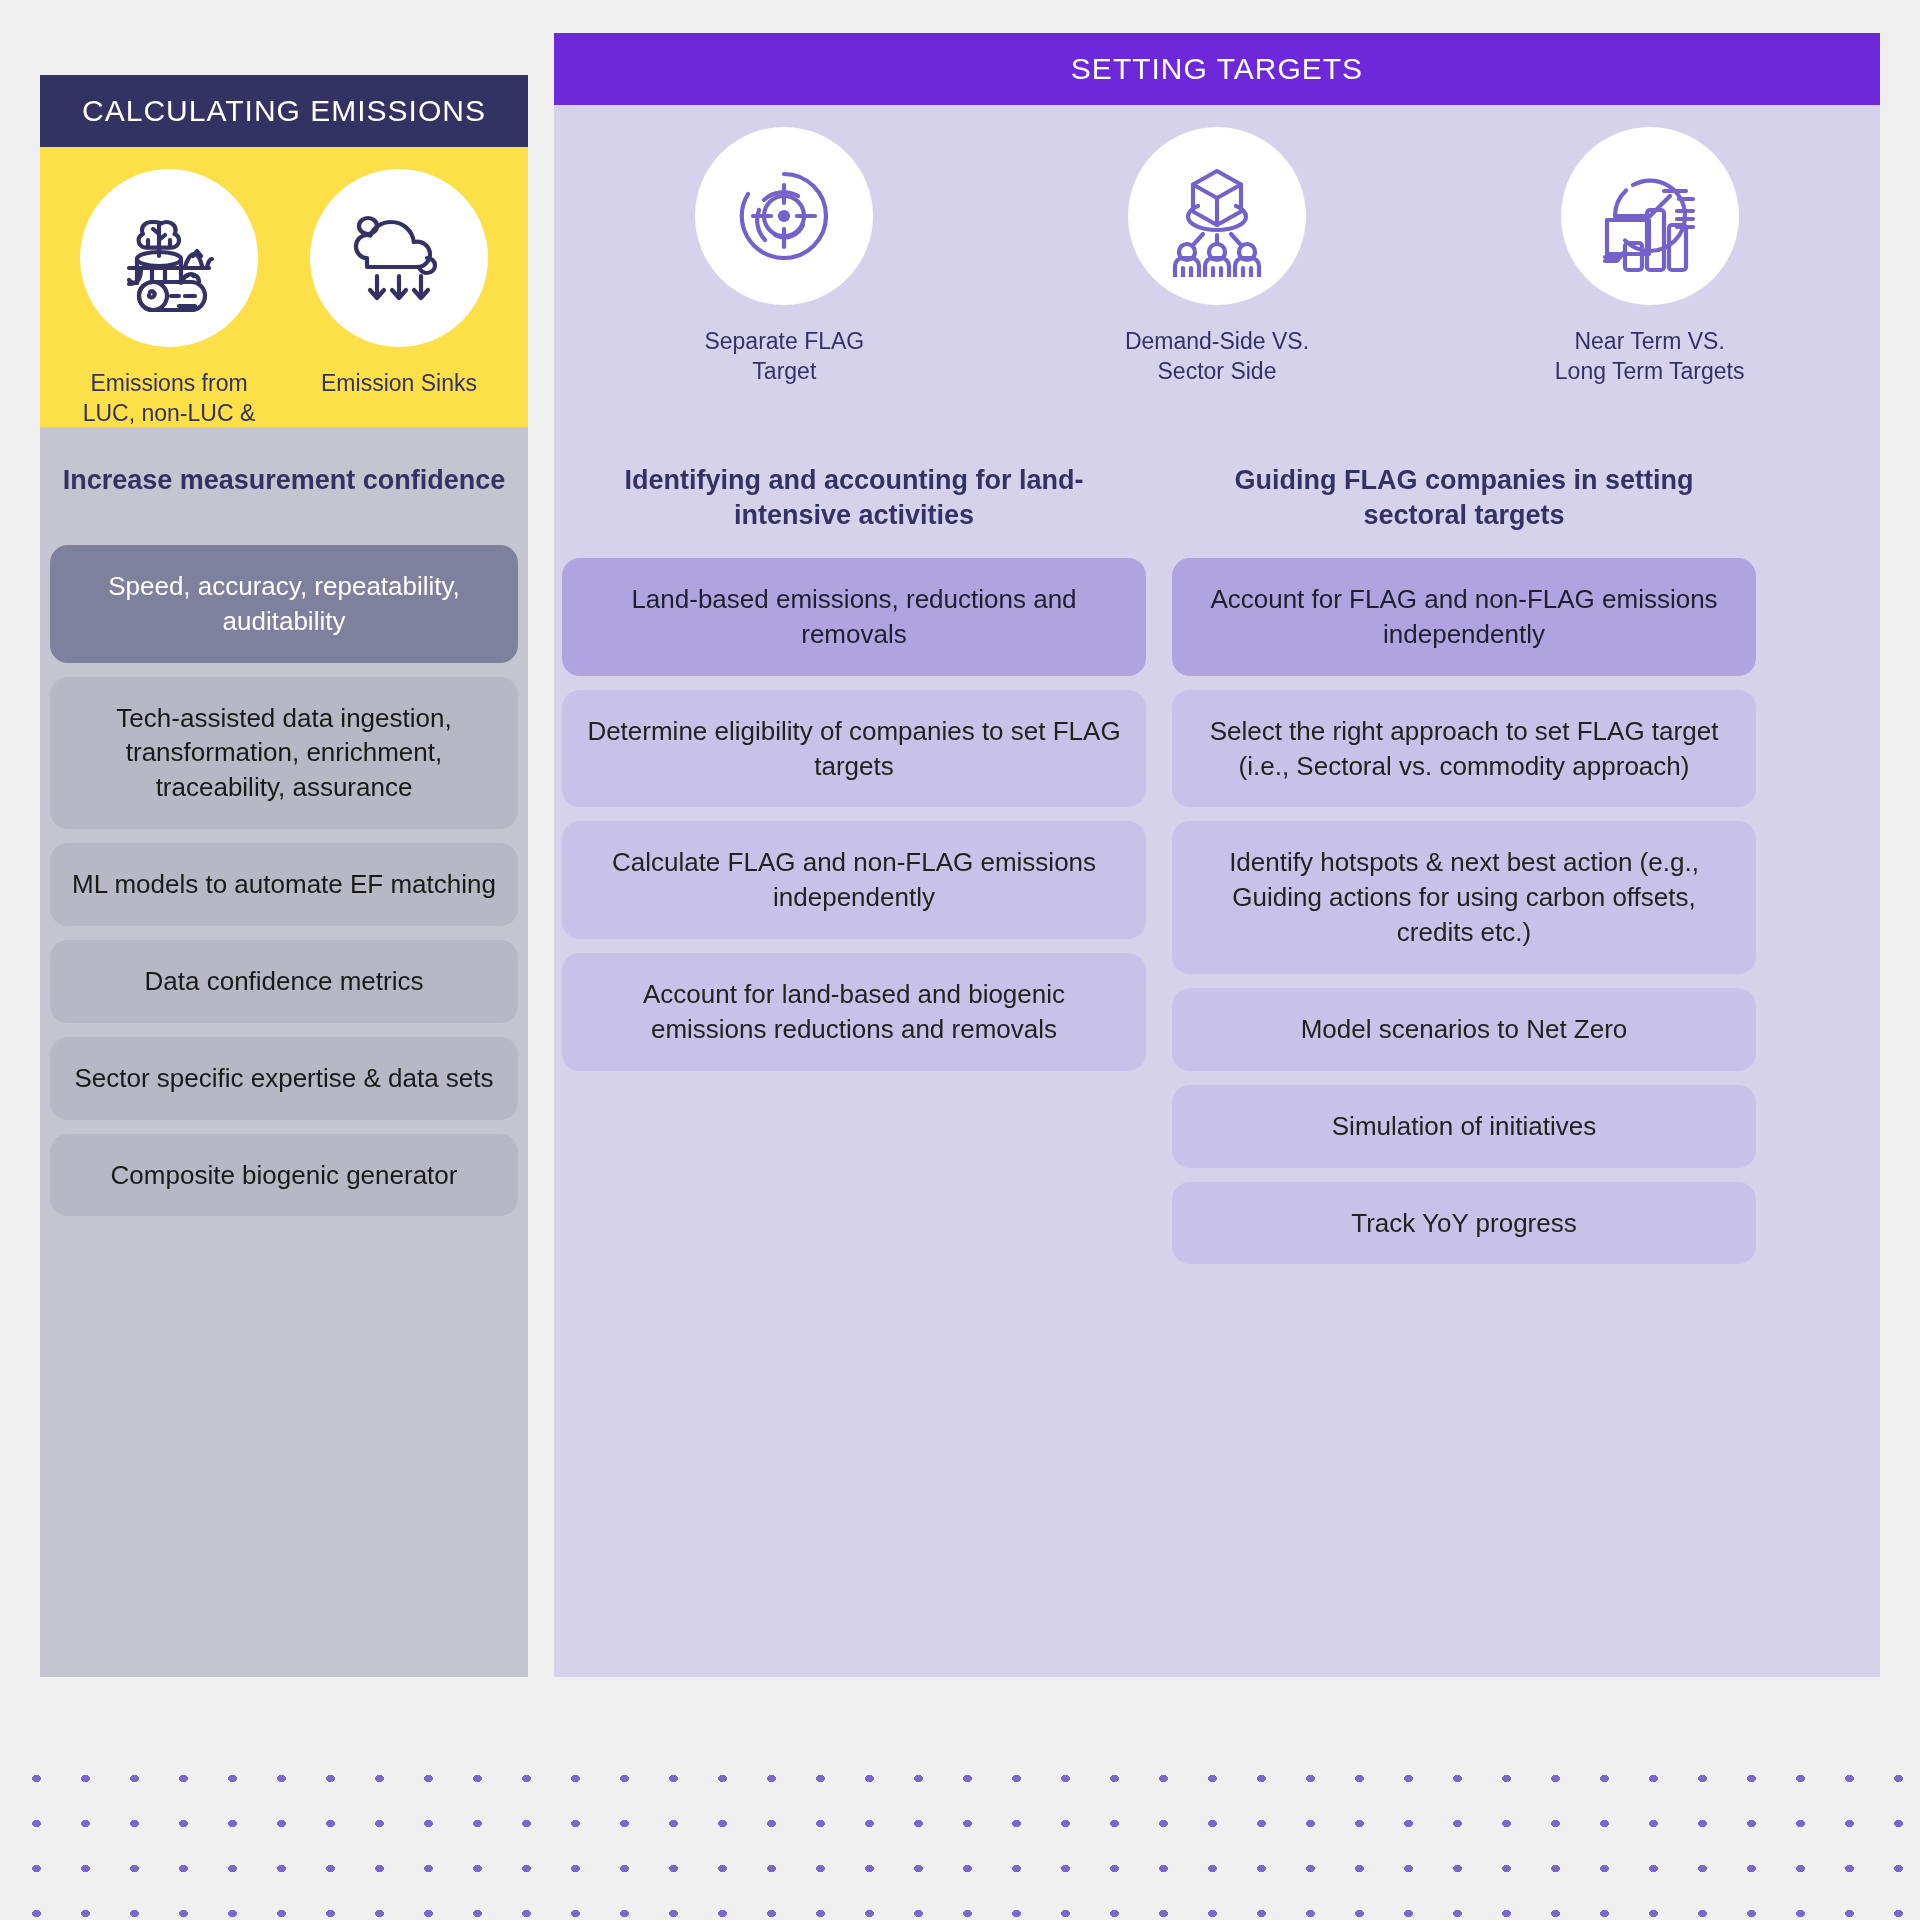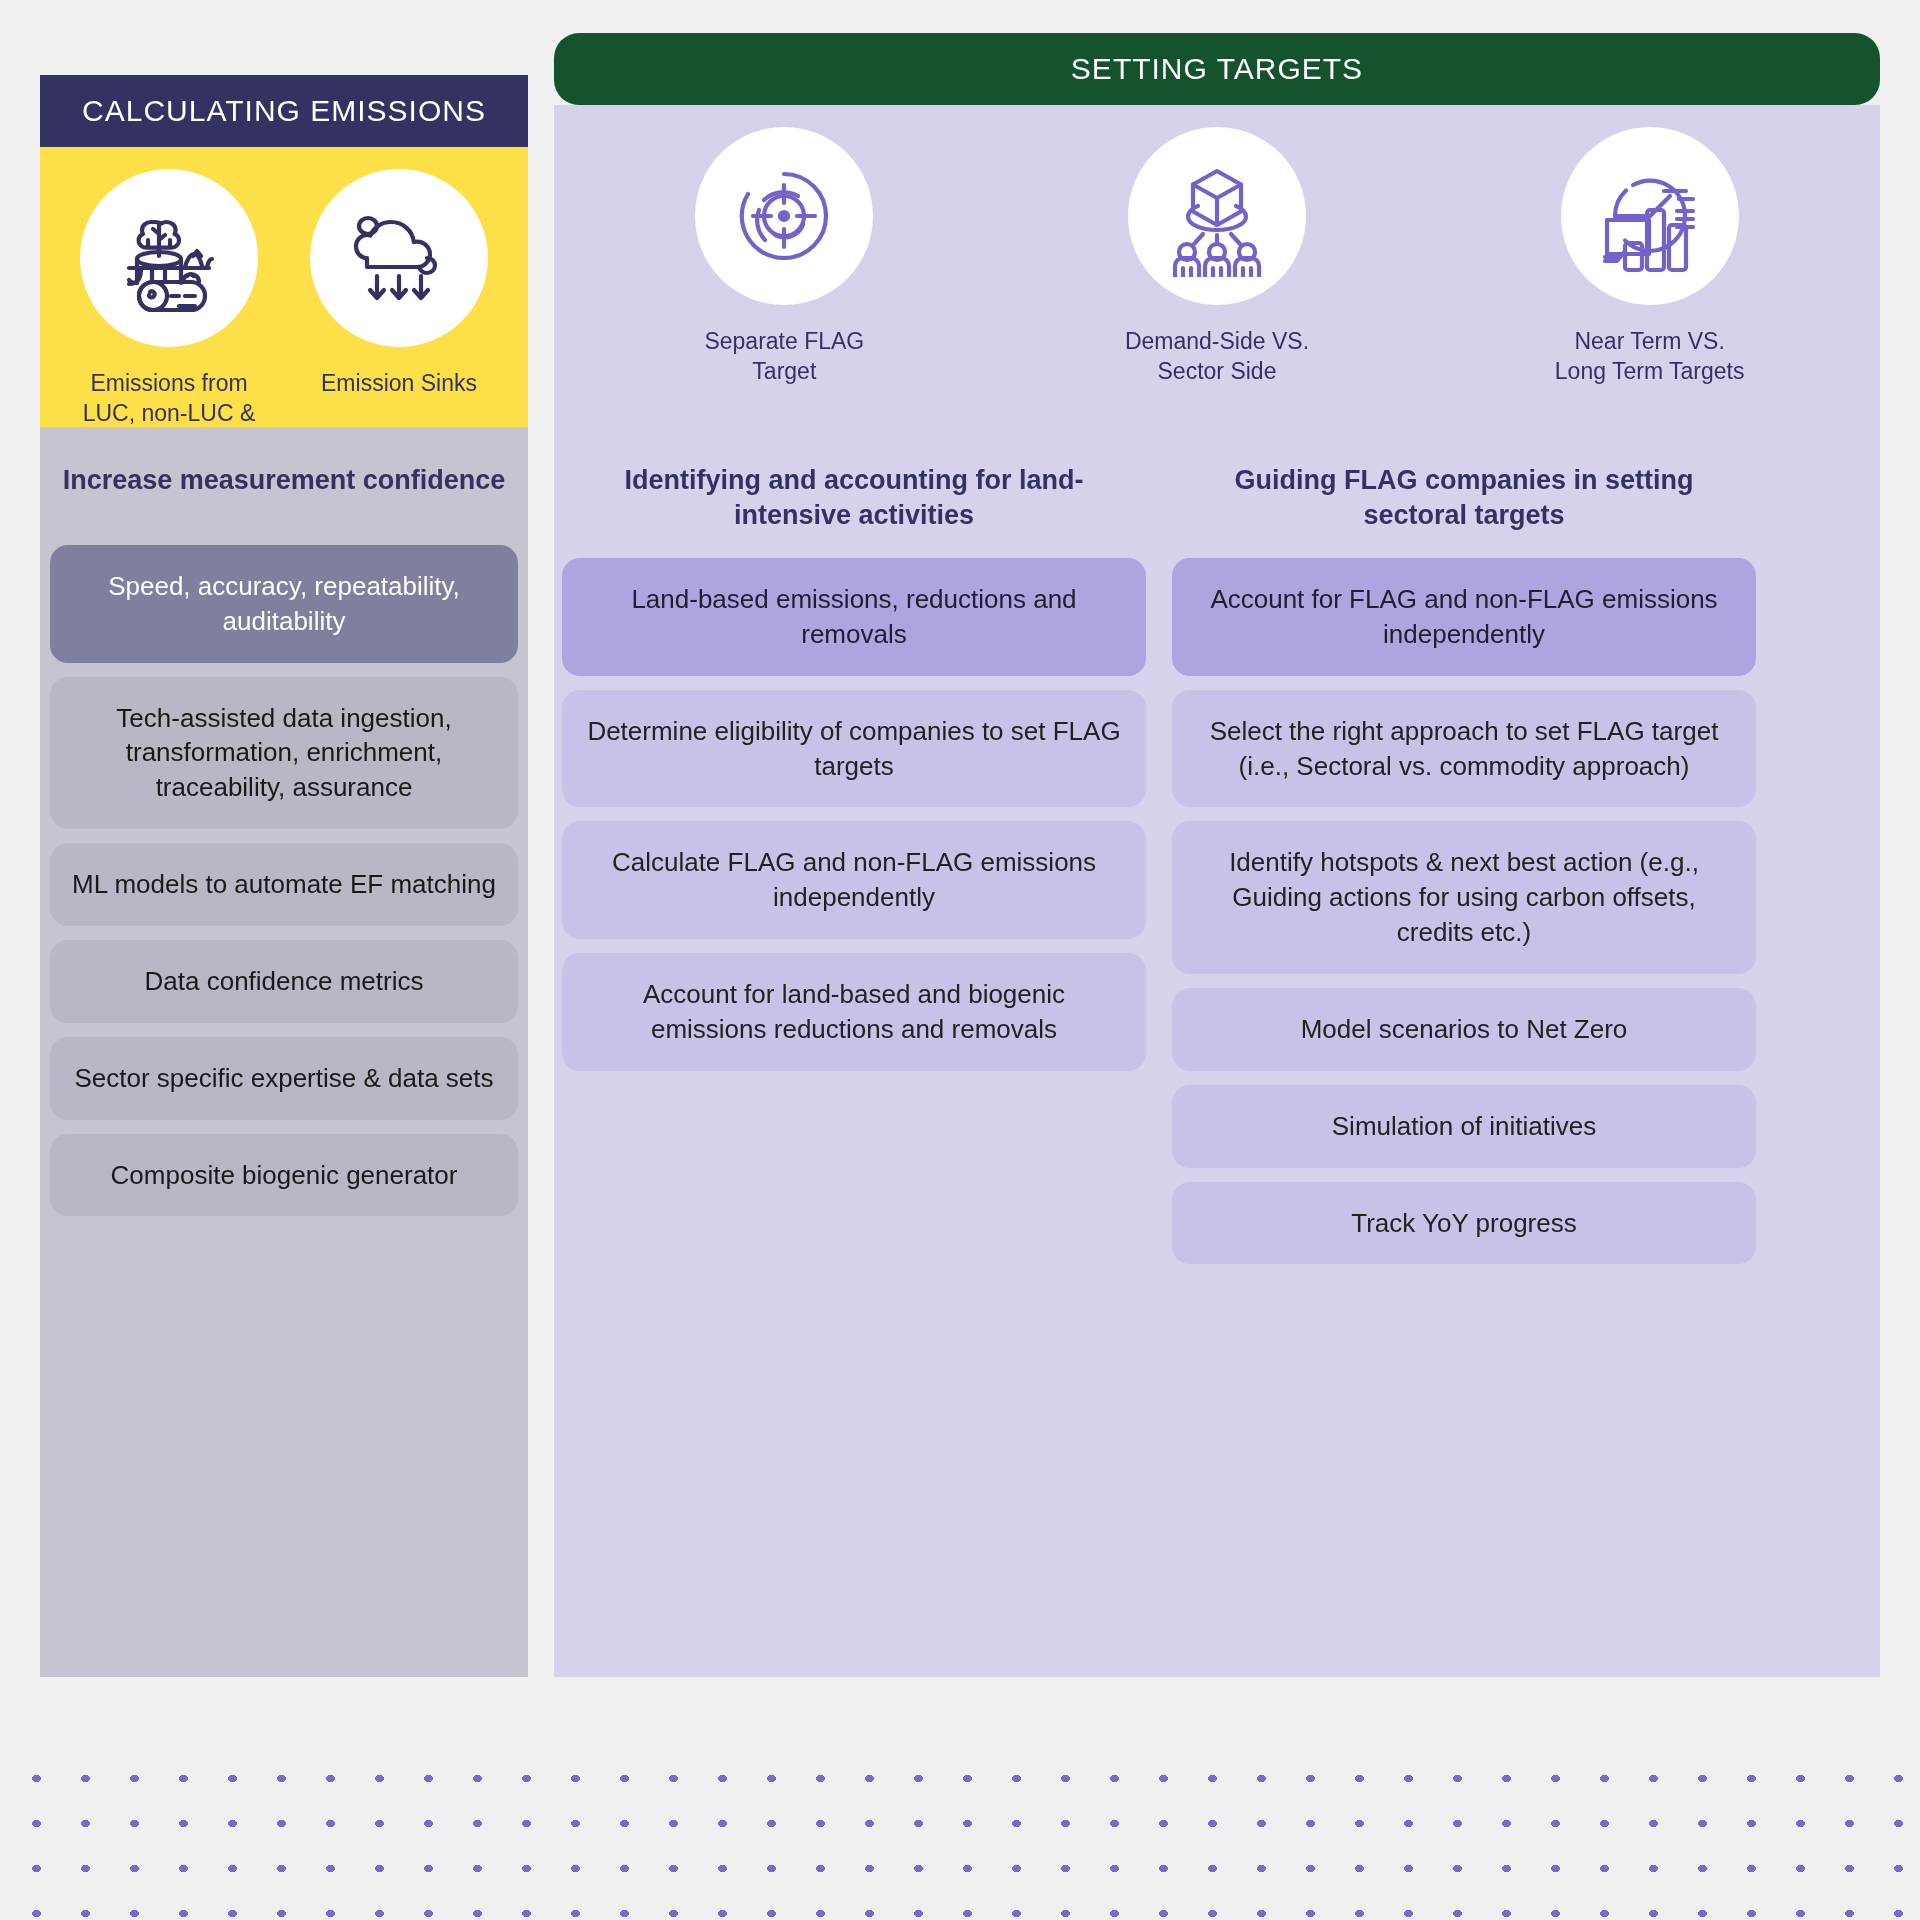--- a/index.html
+++ b/index.html
@@ -25,21 +25,21 @@
 
   .panel-title {
     height: 72px;
     display: flex; align-items: center; justify-content: center;
     color: #ffffff;
     font-size: 30px;
     letter-spacing: 1.0px;
     font-weight: 400;
   }
   .title-dark   { background: #343263; margin-top: 42px; }
-  .title-purple { background: #14532d; border-radius: 25px; }
+  .title-purple { background: #6d28d9; }
 
   .icon-strip {
     display: flex;
     justify-content: space-around;
     align-items: flex-start;
     padding: 22px 14px 26px 14px;
   }
   .strip-grey   { background: #fde047; }
   .strip-lilac  { background: #d7d2ec; }
   .panel-left .icon-strip  { min-height: 348px; }

